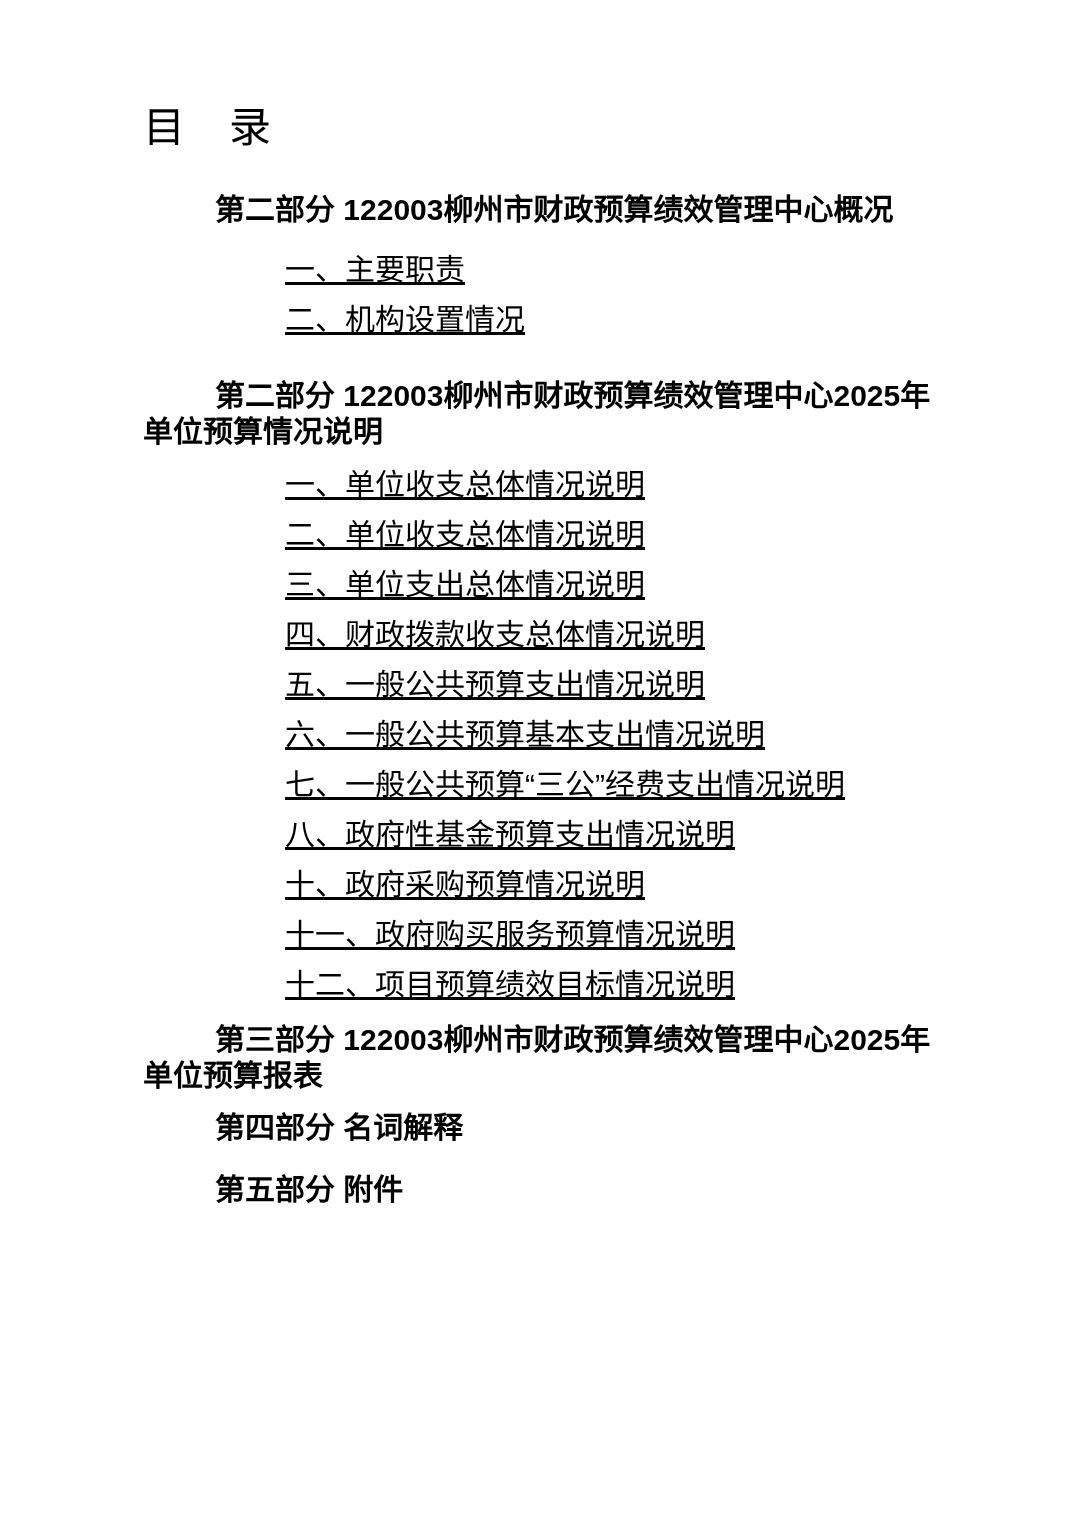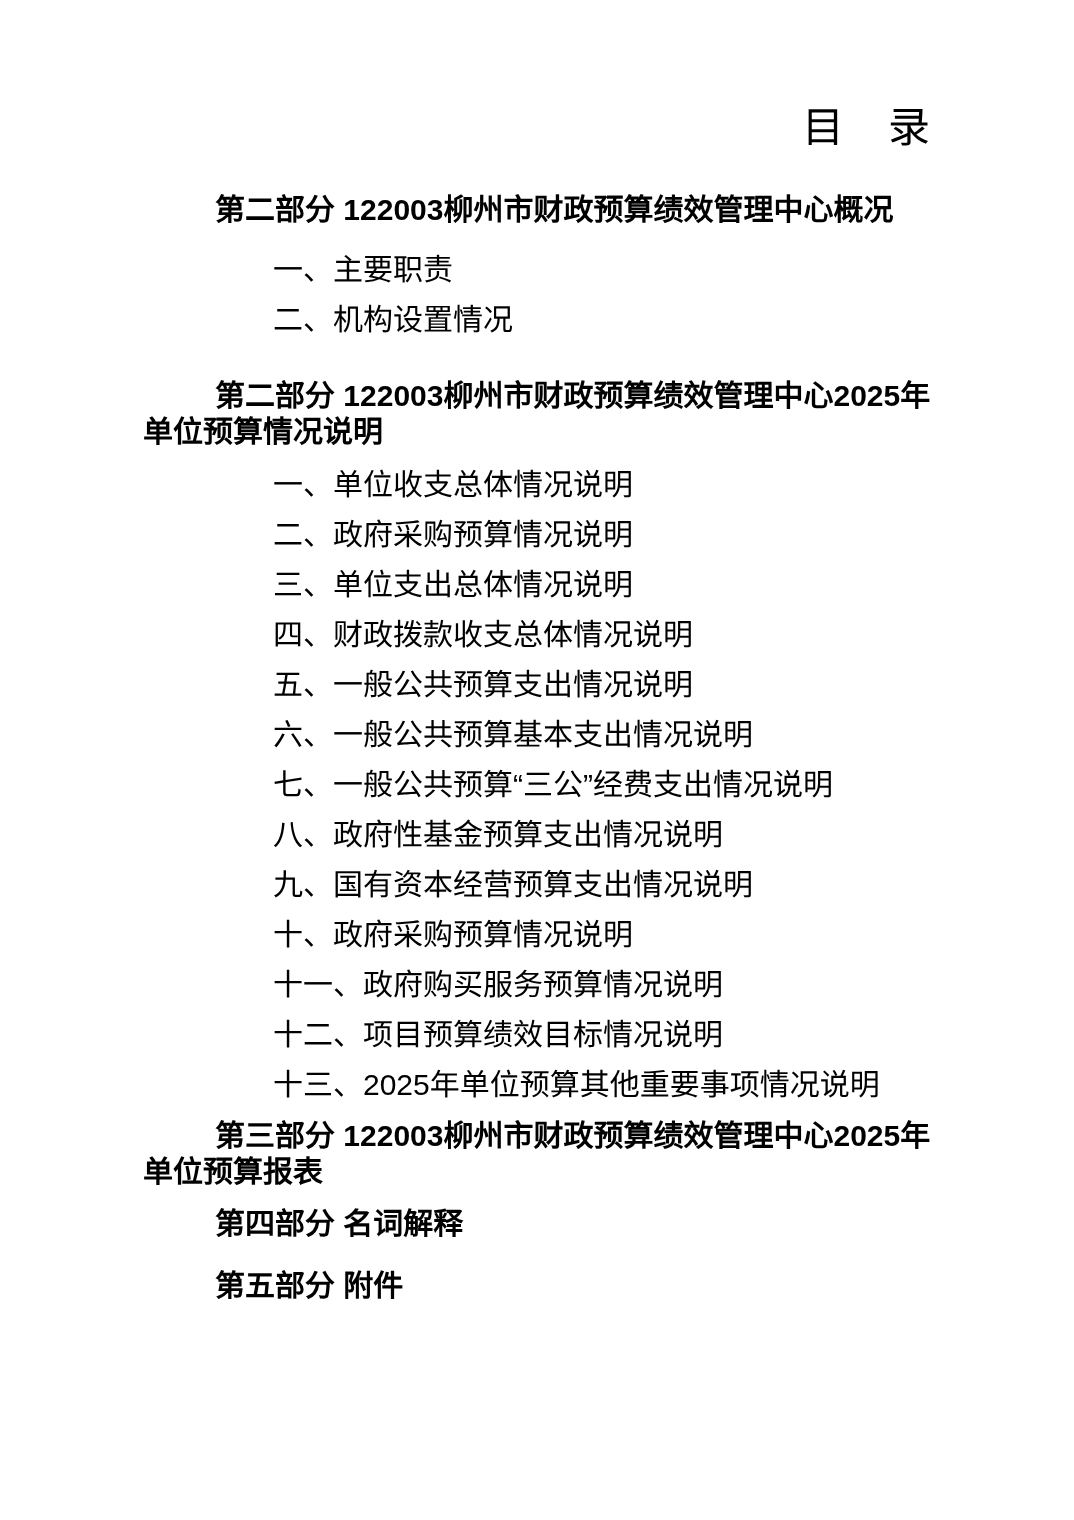--- a/index.html
+++ b/index.html
@@ -16,43 +16,44 @@
   }
   .page {
     box-sizing: border-box;
     width: 1074px;
     height: 1520px;
     padding: 0 143px;
     background: #ffffff;
   }
   .doc-title {
     margin: 104px 0 0 0;
-    text-align: right;
+    text-align: left;
     font-size: 42px;
     line-height: 48px;
     font-weight: 500;
     letter-spacing: 1px;
   }
   .sec-heading {
     margin: 0;
     font-size: 30px;
     line-height: 36px;
     font-weight: bold;
     text-indent: 72px;
     word-break: break-all;
     overflow-wrap: anywhere;
   }
   .sec-1 { margin-top: 40px; }
   .sec-2 { margin-top: 33px; }
   .sec-3 { margin-top: 8px; }
   .sec-4 { margin-top: 16px; }
   .sec-5 { margin-top: 26px; }
   .toc-list {
-    margin: 0;
+    margin: 12px;
     padding: 0;
+    text-decoration: underline;
   }
   .list-1 { margin-top: 17px; }
   .list-2 { margin-top: 10px; }
   .toc-item {
     margin: 0;
     padding-left: 130px;
     font-size: 30px;
     line-height: 50px;
     font-weight: normal;
     white-space: nowrap;
@@ -69,32 +70,30 @@
 
   <div class="toc-list list-1">
     <p class="toc-item">一、主要职责</p>
     <p class="toc-item">二、机构设置情况</p>
   </div>
 
   <p class="sec-heading sec-2">第二部分 122003柳州市财政预算绩效管理中心2025年单位预算情况说明</p>
 
   <div class="toc-list list-2">
     <p class="toc-item">一、单位收支总体情况说明</p>
-    <p class="toc-item">二、政府采购预算情况说明</p>
+    <p class="toc-item">二、单位收支总体情况说明</p>
     <p class="toc-item">三、单位支出总体情况说明</p>
     <p class="toc-item">四、财政拨款收支总体情况说明</p>
     <p class="toc-item">五、一般公共预算支出情况说明</p>
     <p class="toc-item">六、一般公共预算基本支出情况说明</p>
     <p class="toc-item">七、一般公共预算“三公”经费支出情况说明</p>
     <p class="toc-item">八、政府性基金预算支出情况说明</p>
-    <p class="toc-item">九、国有资本经营预算支出情况说明</p>
     <p class="toc-item">十、政府采购预算情况说明</p>
     <p class="toc-item">十一、政府购买服务预算情况说明</p>
     <p class="toc-item">十二、项目预算绩效目标情况说明</p>
-    <p class="toc-item">十三、2025年单位预算其他重要事项情况说明</p>
   </div>
 
   <p class="sec-heading sec-3">第三部分 122003柳州市财政预算绩效管理中心2025年单位预算报表</p>
 
   <p class="sec-heading sec-4">第四部分 名词解释</p>
 
   <p class="sec-heading sec-5">第五部分 附件</p>
 
 </div>
 

